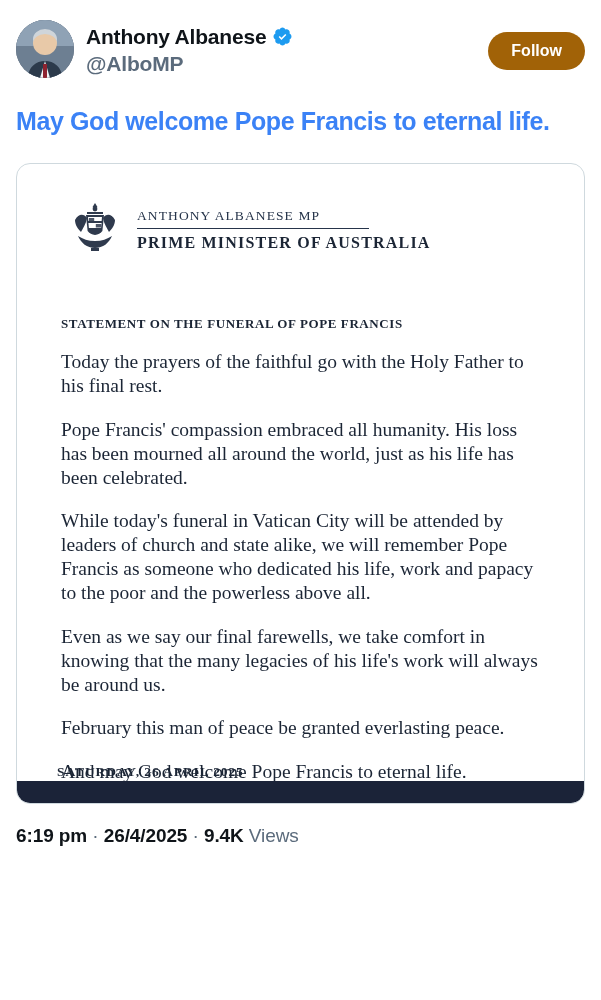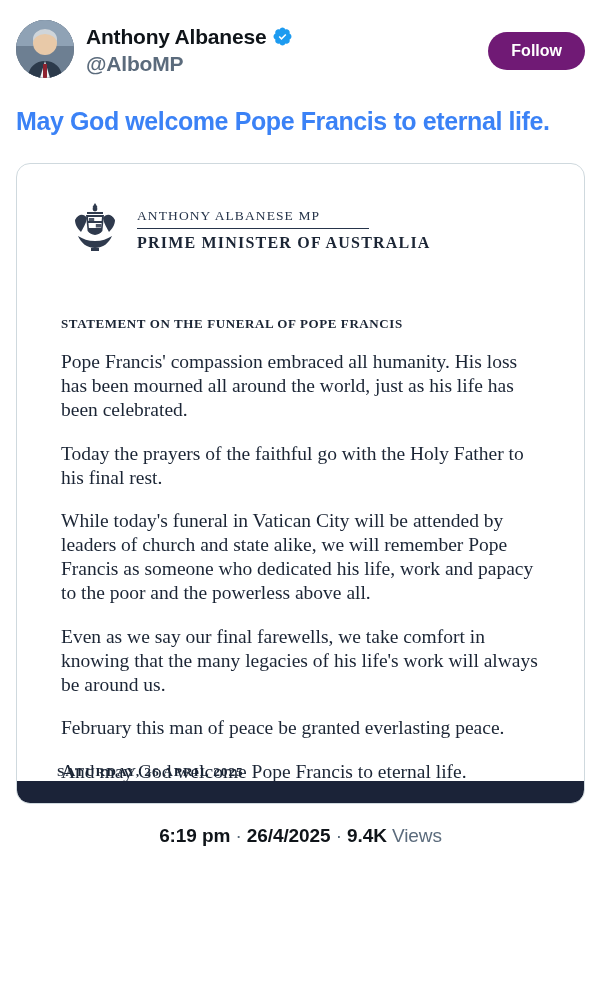--- a/index.html
+++ b/index.html
@@ -69,21 +69,21 @@
     font-size: 21px;
     font-weight: bold;
     color: #5b6b7c;
     line-height: 26px;
     letter-spacing: -0.2px;
     margin-top: 1px;
   }
 
   .follow-btn {
     flex: 0 0 auto;
-    background: #701a75;
+    background: #a16207;
     color: #ffffff;
     font-size: 16px;
     font-weight: bold;
     border: none;
     border-radius: 999px;
     padding: 10px 23px;
     margin-top: 4px;
     cursor: pointer;
     line-height: 18px;
   }
@@ -188,21 +188,20 @@
     border-radius: 0 0 13px 13px;
   }
 
   
   .meta {
     margin-top: 20px;
     font-size: 19px;
     color: #5b6b7c;
     line-height: 24px;
     letter-spacing: -0.1px;
-    text-align: center;
   }
   .meta b {
     color: #0f1419;
     font-weight: bold;
   }
   .meta .views-label {
     color: #5b6b7c;
   }
 </style>
 </head>
@@ -269,22 +268,22 @@
           </svg>
         </span>
         <div class="letterhead-text">
           <div class="lh-line1">ANTHONY ALBANESE MP</div>
           <div class="lh-line2">PRIME MINISTER OF AUSTRALIA</div>
         </div>
       </div>
 
       <div class="statement-title">STATEMENT ON THE FUNERAL OF POPE FRANCIS</div>
 
+      <p class="para">Today the prayers of the faithful go with the Holy Father to his final rest.</p>
       <p class="para">Pope Francis' compassion embraced all humanity. His loss has been mourned all around the world, just as his life has been celebrated.</p>
-      <p class="para">Today the prayers of the faithful go with the Holy Father to his final rest.</p>
       <p class="para">While today's funeral in Vatican City will be attended by leaders of church and state alike, we will remember Pope Francis as someone who dedicated his life, work and papacy to the poor and the powerless above all.</p>
       <p class="para">Even as we say our final farewells, we take comfort in knowing that the many legacies of his life's work will always be around us.</p>
       <p class="para">February this man of peace be granted everlasting peace.</p>
       <p class="para">And may God welcome Pope Francis to eternal life.</p>
     </div>
 
     <div class="card-date">SATURDAY, 26 APRIL 2025</div>
     <div class="card-footer-bar"></div>
   </div>
 

